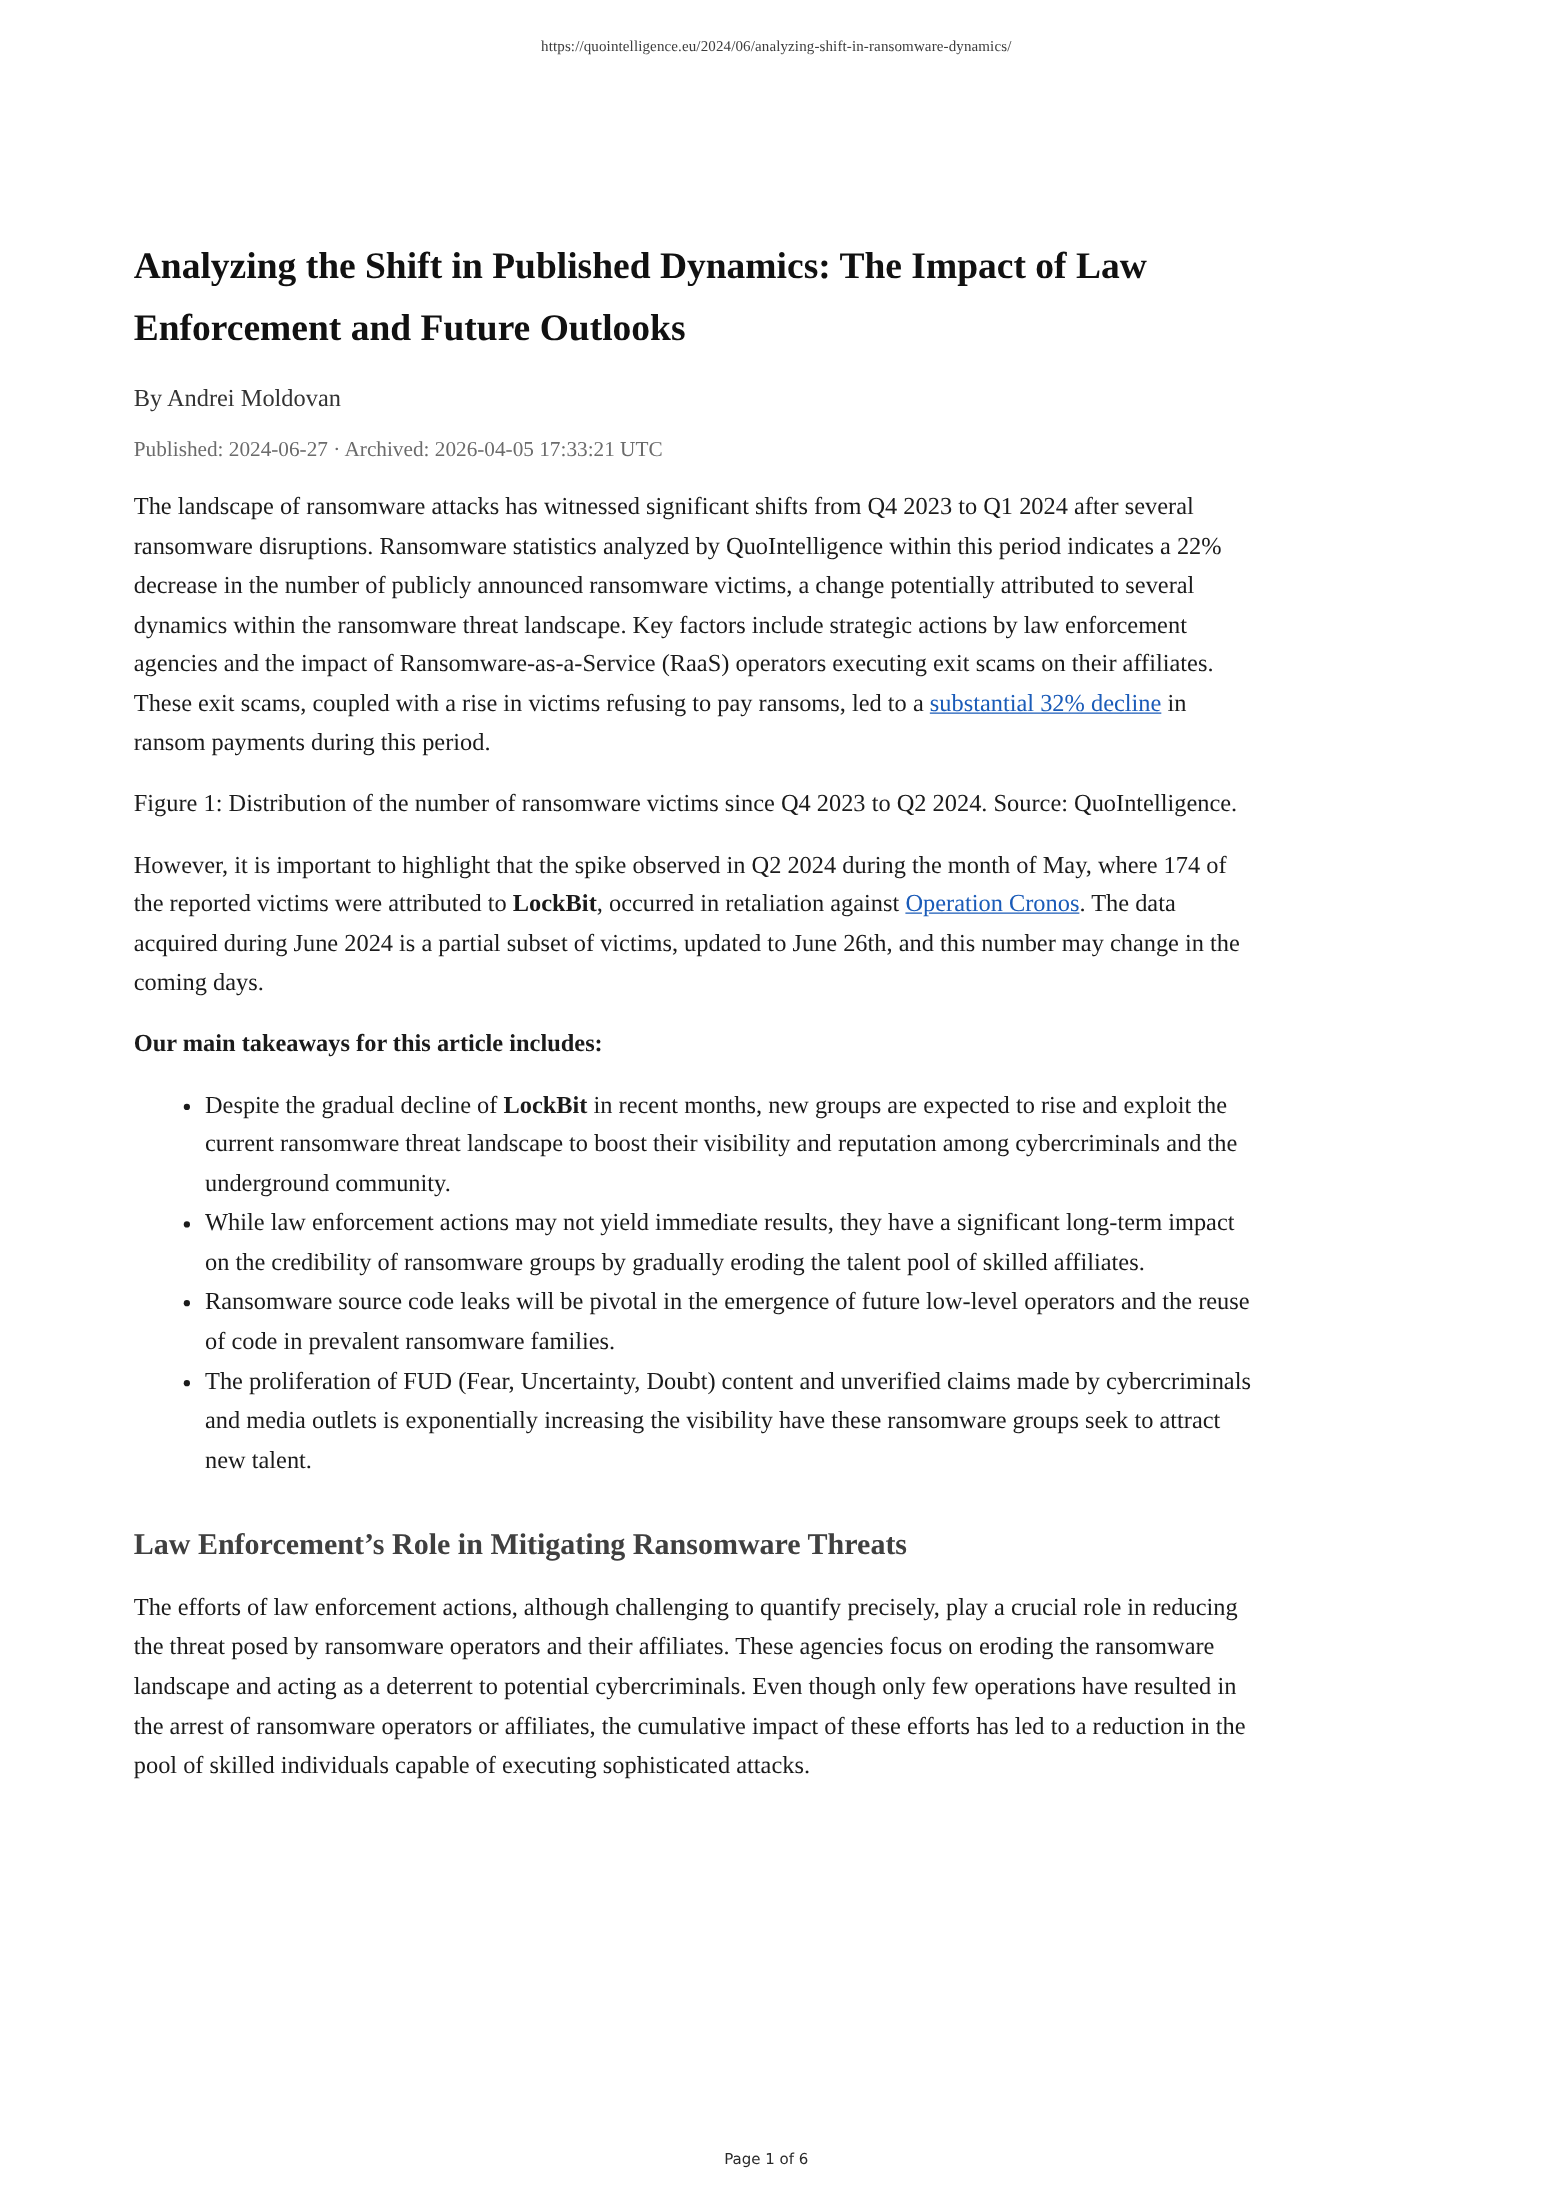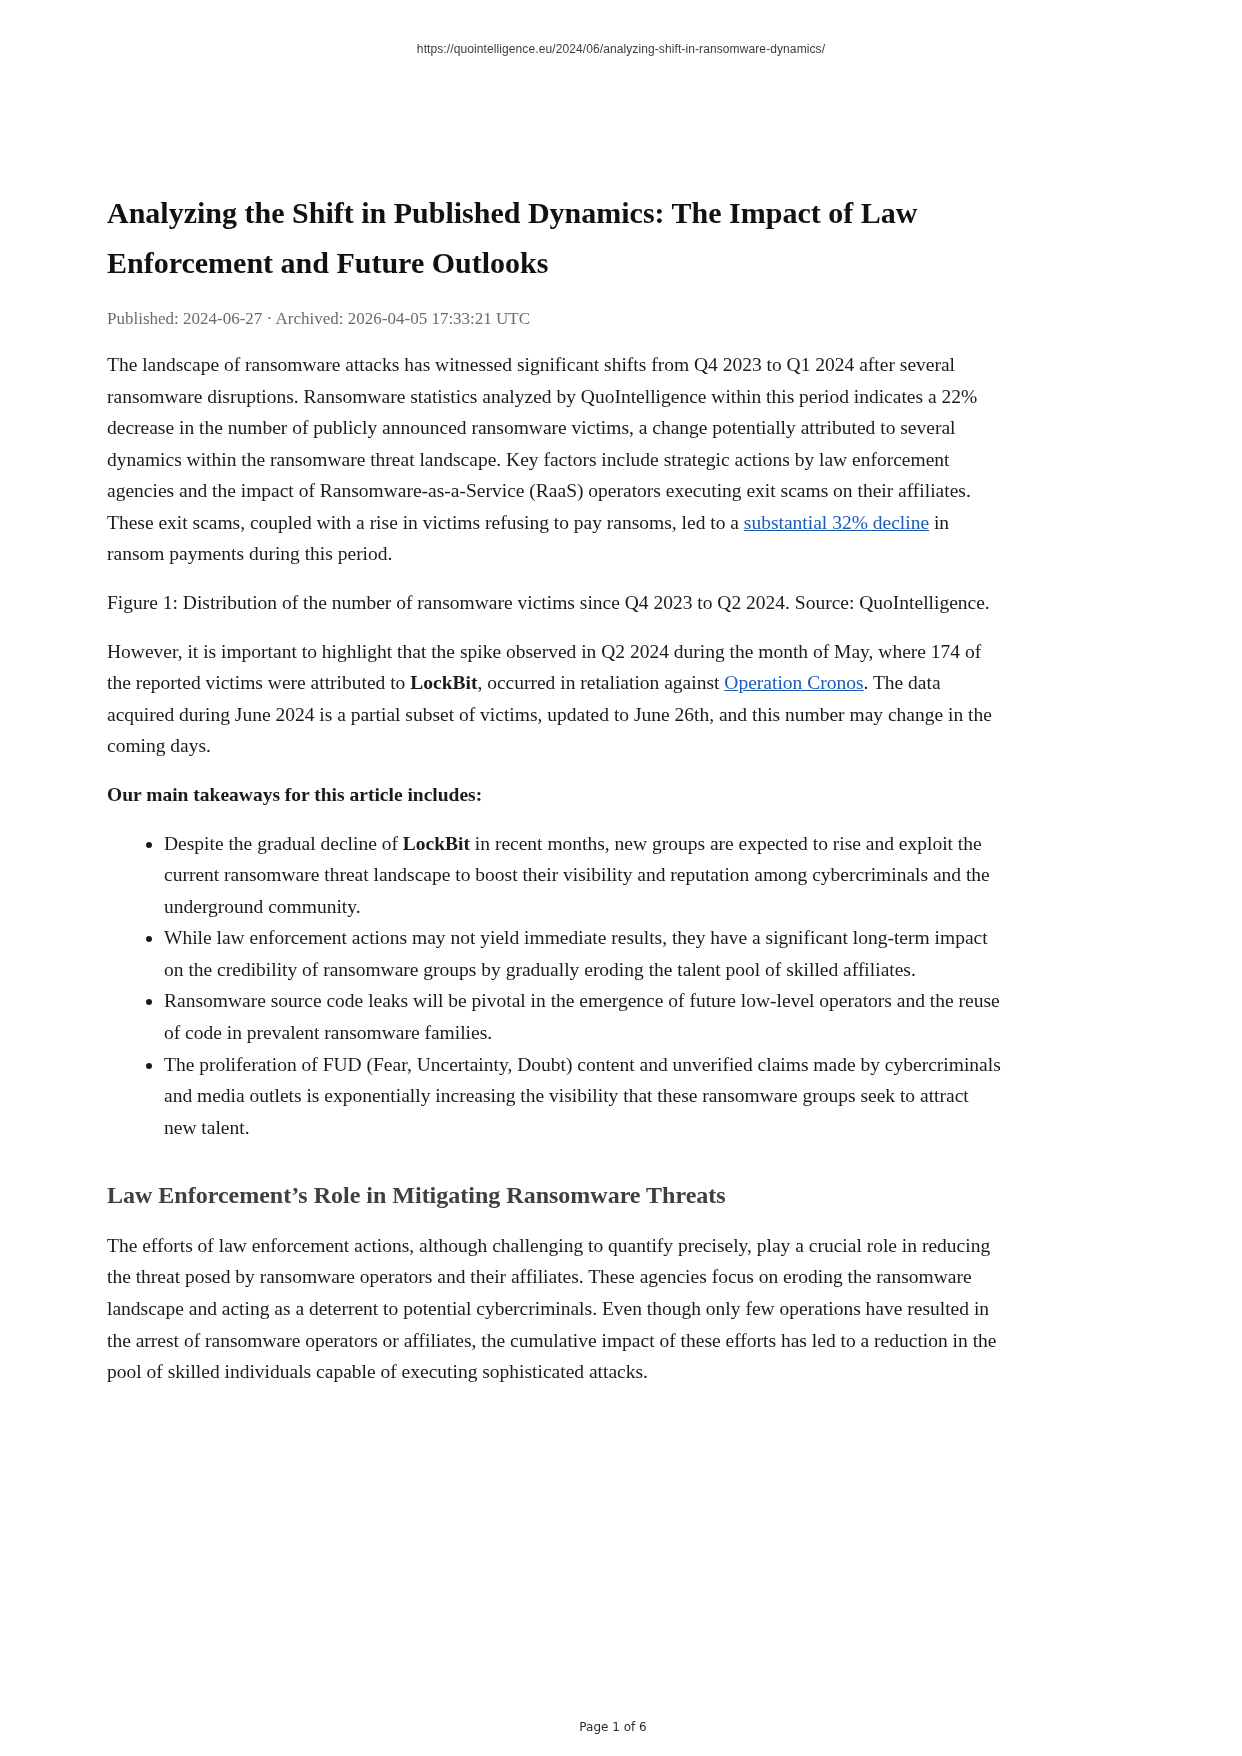--- a/index.html
+++ b/index.html
@@ -9,25 +9,25 @@
     width: 1242px;
     height: 1756px;
     margin: 0 auto;
     background: #ffffff;
     font-family: "Liberation Serif", "DejaVu Serif", serif;
     color: #1b1b1b;
     overflow: hidden;
   }
   .print-header {
     position: absolute;
-    top: 42px;
+    top: 30px;
     left: 0;
     right: 0;
     text-align: center;
-    font-family: Liberation Sans, sans-serif;
+    font-family: Liberation Serif, serif;
     font-size: 12px;
     color: #3c3c3c;
     letter-spacing: 0.1px;
   }
   .print-footer {
     position: absolute;
     bottom: 22px;
     left: 0;
     right: 16px;
     text-align: center;
@@ -91,33 +91,34 @@
 </head>
 <body>
 
 <div class="page" style="--link-color: #1a5bb8;">
 
   <div class="print-header">https://quointelligence.eu/2024/06/analyzing-shift-in-ransomware-dynamics/</div>
 
   <div class="content">
     <h1 class="article-title">Analyzing the Shift in Published Dynamics: The Impact of Law Enforcement and Future Outlooks</h1>
 
+    <div class="byline">By Andrei Moldovan</div>
 
     <div class="meta">Published: 2024-06-27 · Archived: 2026-04-05 17:33:21 UTC</div>
 
     <div class="blocks">
         <p>The landscape of ransomware attacks has witnessed significant shifts from Q4 2023 to Q1 2024 after several ransomware disruptions. Ransomware statistics analyzed by QuoIntelligence within this period indicates a 22% decrease in the number of publicly announced ransomware victims, a change potentially attributed to several dynamics within the ransomware threat landscape. Key factors include strategic actions by law enforcement agencies and the impact of Ransomware-as-a-Service (RaaS) operators executing exit scams on their affiliates. These exit scams, coupled with a rise in victims refusing to pay ransoms, led to a <a class="inline-link" href="#">substantial 32% decline</a> in ransom payments during this period.</p>
         <p>Figure 1: Distribution of the number of ransomware victims since Q4 2023 to Q2 2024. Source: QuoIntelligence.</p>
         <p>However, it is important to highlight that the spike observed in Q2 2024 during the month of May, where 174 of the reported victims were attributed to <strong>LockBit</strong>, occurred in retaliation against <a class="inline-link" href="#">Operation Cronos</a>. The data acquired during June 2024 is a partial subset of victims, updated to June 26th, and this number may change in the coming days.</p>
         <p><strong>Our main takeaways for this article includes:</strong></p>
         <ul>
           <li>Despite the gradual decline of <strong>LockBit</strong> in recent months, new groups are expected to rise and exploit the current ransomware threat landscape to boost their visibility and reputation among cybercriminals and the underground community.</li>
           <li>While law enforcement actions may not yield immediate results, they have a significant long-term impact on the credibility of ransomware groups by gradually eroding the talent pool of skilled affiliates.</li>
           <li>Ransomware source code leaks will be pivotal in the emergence of future low-level operators and the reuse of code in prevalent ransomware families.</li>
-          <li>The proliferation of FUD (Fear, Uncertainty, Doubt) content and unverified claims made by cybercriminals and media outlets is exponentially increasing the visibility that these ransomware groups seek to attract new talent.</li>
+          <li>The proliferation of FUD (Fear, Uncertainty, Doubt) content and unverified claims made by cybercriminals and media outlets is exponentially increasing the visibility have these ransomware groups seek to attract new talent.</li>
         </ul>
         <h2>Law Enforcement’s Role in Mitigating Ransomware Threats</h2>
         <p>The efforts of law enforcement actions, although challenging to quantify precisely, play a crucial role in reducing the threat posed by ransomware operators and their affiliates. These agencies focus on eroding the ransomware landscape and acting as a deterrent to potential cybercriminals. Even though only few operations have resulted in the arrest of ransomware operators or affiliates, the cumulative impact of these efforts has led to a reduction in the pool of skilled individuals capable of executing sophisticated attacks.</p>
       </div>
   </div>
 
   <div class="print-footer">Page 1 of 6</div>
 
 </div>
 

